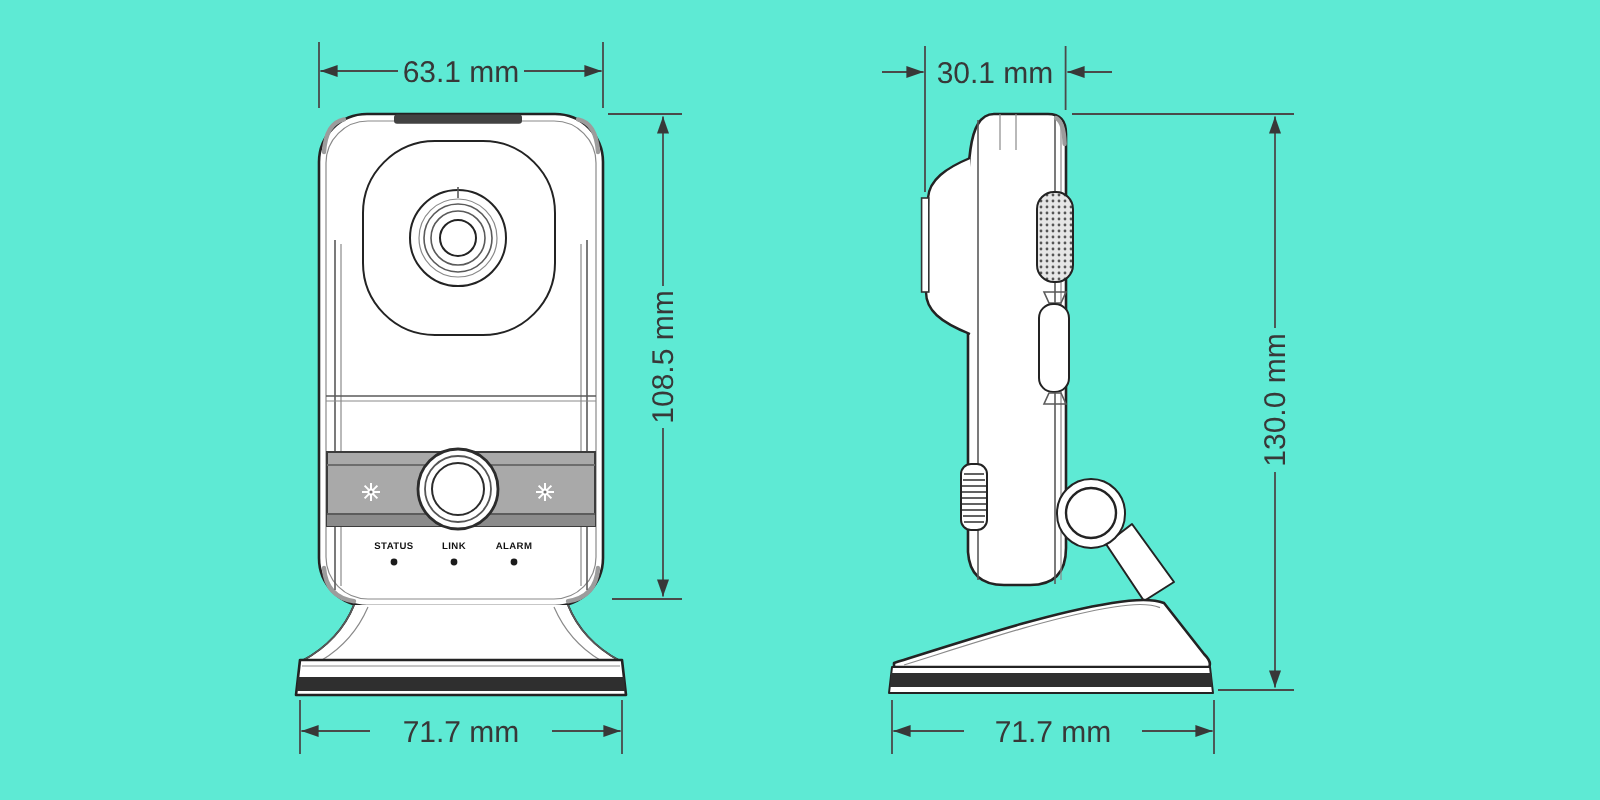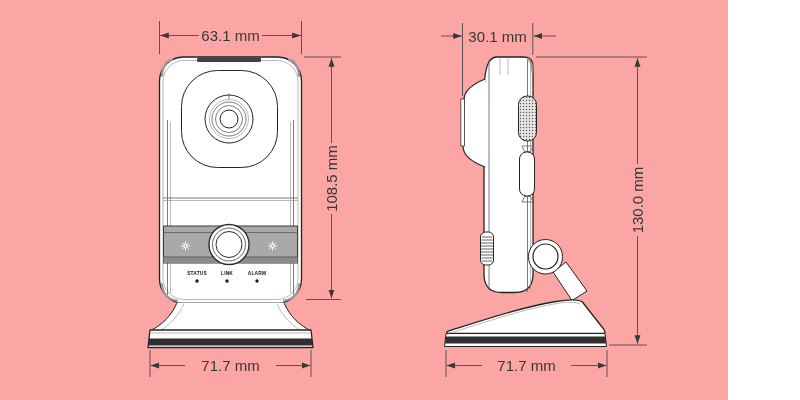--- a/index.html
+++ b/index.html
@@ -1,16 +1,16 @@
 <!DOCTYPE html>
 <html><head>
 <meta charset="utf-8">
 <style>
   html,body{margin:0;padding:0;background:#fff;}
-  .stage{position:relative;width:728px;height:400px;background:#fca5a5;overflow:hidden;
+  .stage{position:relative;width:800px;height:400px;background:#5eead4;overflow:hidden;
          font-family:"Liberation Sans",sans-serif;}
   svg{display:block}
   .outline{fill:#ffffff;stroke:#232323;stroke-width:1.3;stroke-linejoin:round;}
   .outline2{fill:#ffffff;stroke:#232323;stroke-width:1;stroke-linejoin:round;}
   .thin{stroke:#5a5a5a;stroke-width:.8;fill:none;}
   .xthin{stroke:#8a8a8a;stroke-width:.6;fill:none;}
   .rim{stroke:#9c9c9c;stroke-width:2.2;fill:none;stroke-linecap:round;}
   .dim{stroke:#4a4a4a;stroke-width:.9;fill:none;}
   .dim-text{font-size:15px;fill:#383838;text-anchor:middle;}
   .led-label{font-size:4.8px;font-weight:bold;fill:#111;letter-spacing:.2px;text-anchor:middle;}

